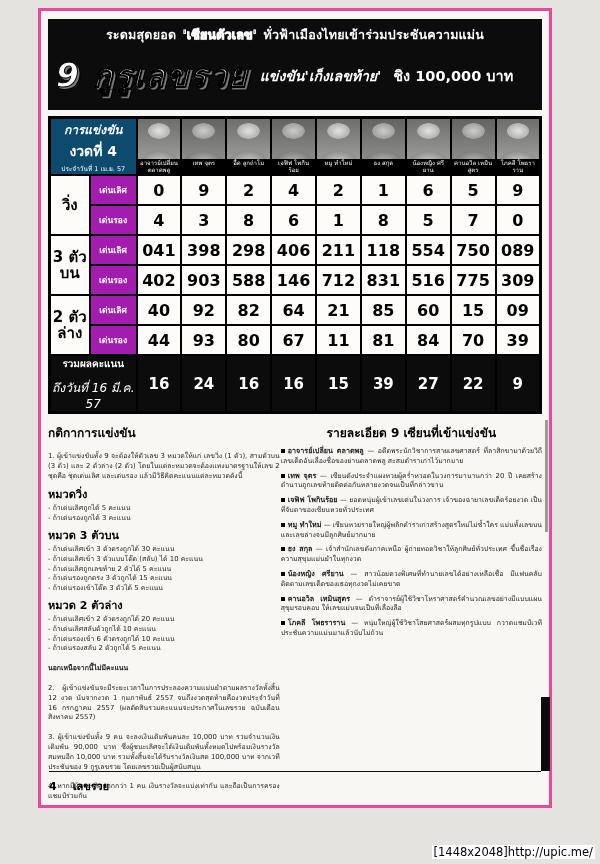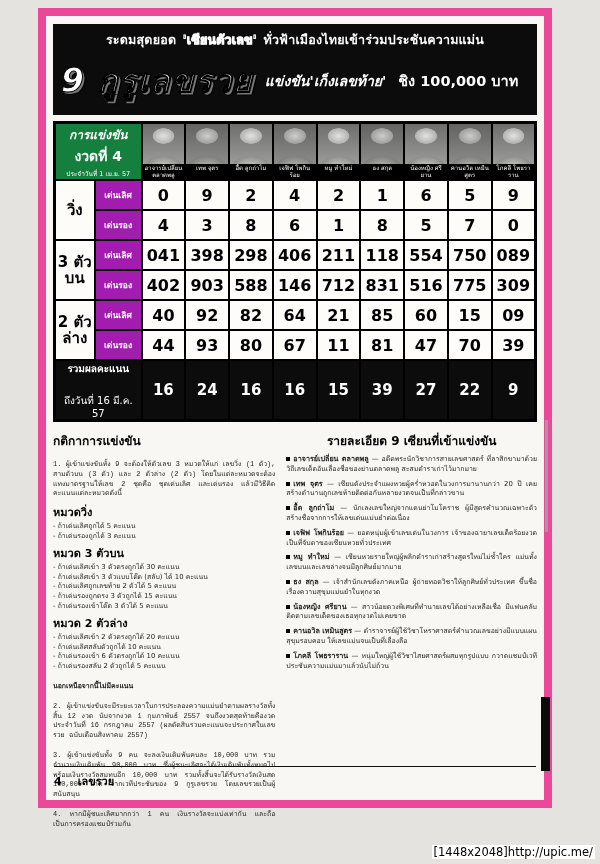--- a/index.html
+++ b/index.html
@@ -3,21 +3,21 @@
 <meta charset="utf-8">
 <style>
   html,body{margin:0;padding:0;}
   body{
     width:600px;height:864px;position:relative;overflow:hidden;
     background:#e4e3e0;
     font-family:"DejaVu Sans", sans-serif;
   }
   .page{
     position:absolute;left:38px;top:8px;width:514px;height:800px;
-    background:#f8f7f3;border:8px solid #ec4899;box-sizing:border-box;
+    background:#f8f7f3;border:3px solid #ec4899;box-sizing:border-box;
     padding:8px 7px;
   }
   
   .banner{background:#0c0c0c;color:#fff;}
   .banner-top{
     font-size:12.5px;font-weight:700;text-align:center;
     padding:6px 2px 2px;letter-spacing:.2px;white-space:nowrap;
   }
   .banner-top .hl{
     color:#0c0c0c;-webkit-text-stroke:1px #fff;
@@ -35,21 +35,21 @@
   }
   .banner-sub{font-size:14px;font-weight:800;font-style:italic;white-space:nowrap;}
   .banner-prize{font-size:14.5px;font-weight:700;white-space:nowrap;}
   
   table.comp{
     border-collapse:collapse;width:100%;margin-top:6px;
     table-layout:fixed;border:3px solid #000;background:#fdfcf8;
   }
   table.comp td{border:2px solid #000;text-align:center;vertical-align:middle;padding:0;}
   .c-group{width:40px;} .c-sub{width:47px;}
-  td.corner{background:#15803d;color:#fff;}
+  td.corner{background:#0c4a6e;color:#fff;}
   .corner-t{font-size:12px;font-weight:800;font-style:italic;}
   .corner-r{font-size:14px;font-weight:800;margin-top:1px;}
   .corner-d{font-size:6.5px;margin-top:2px;}
   td.pcell{background:#0c0c0c;}
   .photo{
     height:40px;width:100%;
     background:
       radial-gradient(ellipse 46% 34% at 50% 30%, #e3e3e1 0%, #b3b3b1 55%, rgba(0,0,0,0) 59%),
       radial-gradient(ellipse 72% 46% at 50% 108%, #cdcdcb 0%, #8e8e8c 60%, rgba(0,0,0,0) 64%),
       linear-gradient(#6e6e6c,#9b9b99);
@@ -60,30 +60,30 @@
     height:14px;overflow:hidden;padding:1px 1px 0;
   }
   td.group{
     font-size:15px;font-weight:800;white-space:pre-line;line-height:1.08;
     background:#fdfcf8;
   }
   td.sub{background:#a21caf;color:#fff;font-size:8.5px;font-weight:700;}
   td.val{font-size:16px;font-weight:800;height:28px;background:#fdfcf8;}
   td.tlabel{background:#0c0c0c;color:#fff;}
   .t1{font-size:10px;font-weight:800;}
-  .t2{font-size:10px;margin-top:17px;}
+  .t2{font-size:12px;margin-top:7px;font-style:italic;}
   td.tval{background:#0c0c0c;color:#fff;font-size:15px;font-weight:800;height:31px;}
   
-  .cols{display:flex;gap:11px;margin-top:7px;}
+  .cols{display:flex;gap:1px;margin-top:7px;}
   .col{min-width:0;}
   .col-left{width:47%;}
   .col-right{width:53%;}
   .col h3{margin:2px 0 4px;font-size:12px;font-weight:800;}
   .col-right h3{text-align:center;}
-  .col p{margin:10px 0 4px;font-size:6.9px;line-height:1.42;text-align:justify;color:#1c1c1c;font-family:Liberation Mono, monospace;}
+  .col p{margin:10px 0 4px;font-size:6.9px;line-height:1.42;text-align:justify;color:#1c1c1c;}
   .rh{font-size:11px;font-weight:800;margin:2px 0 1px;}
   .rb{font-size:6.9px;line-height:1.42;color:#1c1c1c;}
   .noscore{font-weight:800;}
   .profile{font-size:6.9px;line-height:1.42;margin-bottom:4px;text-align:justify;color:#1c1c1c;}
   .profile b{font-size:7.2px;}
   .sq{
     display:inline-block;width:4px;height:4px;background:#000;
     margin-right:3px;vertical-align:middle;
   }
   
@@ -248,21 +248,21 @@
       <td class="val">09</td>
     </tr>
     <tr>
       <td class="sub">เด่นรอง</td>
       <td class="val">44</td>
       <td class="val">93</td>
       <td class="val">80</td>
       <td class="val">67</td>
       <td class="val">11</td>
       <td class="val">81</td>
-      <td class="val">47</td>
+      <td class="val">84</td>
       <td class="val">70</td>
       <td class="val">39</td>
     </tr>
 
     <tr>
       <td class="tlabel" colspan="2">
         <div class="t1">รวมผลคะแนน</div>
         <div class="t2">ถึงวันที่ 16 มี.ค. 57</div>
       </td>
       <td class="tval">16</td>
@@ -305,21 +305,20 @@
       <p>2. ผู้เข้าแข่งขันจะมีระยะเวลาในการประลองความแม่นยำตามผลรางวัลทั้งสิ้น 12 งวด นับจากงวด 1 กุมภาพันธ์ 2557 จนถึงงวดสุดท้ายคืองวดประจำวันที่ 16 กรกฎาคม 2557 (ผลตัดสินรวมคะแนนจะประกาศในเลขรวย ฉบับเดือนสิงหาคม 2557)</p>
       <p>3. ผู้เข้าแข่งขันทั้ง 9 คน จะลงเงินเดิมพันคนละ 10,000 บาท รวมจำนวนเงินเดิมพัน 90,000 บาท ซึ่งผู้ชนะเลิศจะได้เงินเดิมพันทั้งหมดไปพร้อมเงินรางวัลสมทบอีก 10,000 บาท รวมทั้งสิ้นจะได้รับรางวัลเงินสด 100,000 บาท จากเวทีประชันของ 9 กูรูเลขรวย โดยเลขรวยเป็นผู้สนับสนุน</p>
       <p>4. หากมีผู้ชนะเลิศมากกว่า 1 คน เงินรางวัลจะแบ่งเท่ากัน และถือเป็นการครองแชมป์ร่วมกัน</p>
     </section>
 
     <section class="col col-right">
       <h3>รายละเอียด 9 เซียนที่เข้าแข่งขัน</h3>
 
       <div class="profile"><span class="sq"></span><b>อาจารย์เปลี่ยน ตลาดพลู</b> <span>— อดีตพระนักวิชาการสายเลขศาสตร์ ที่ลาสิกขามาด้วยวิถีเลขเด็ดอันเลื่องชื่อของย่านตลาดพลู สะสมตำราเก่าไว้มากมาย</span></div>
       <div class="profile"><span class="sq"></span><b>เทพ จุตร</b> <span>— เซียนดังประจำแผงหวยผู้คร่ำหวอดในวงการมานานกว่า 20 ปี เคยสร้างตำนานถูกเลขท้ายติดต่อกันหลายงวดจนเป็นที่กล่าวขาน</span></div>
-      <div class="profile"><span class="sq"></span><b>อื้ด ลูกถ่าโม</b> <span>— นักเลงเลขใหญ่จากแดนย่าโมโคราช ผู้มีสูตรคำนวณเฉพาะตัว สร้างชื่อจากการให้เลขเด่นแม่นยำต่อเนื่อง</span></div>
       <div class="profile"><span class="sq"></span><b>เจฟิฟ โพกินร้อย</b> <span>— ยอดหนุ่มผู้เข้าเลขเด่นในวงการ เจ้าของฉายาเลขเด็ดร้อยงวด เป็นที่จับตาของเซียนหวยทั่วประเทศ</span></div>
       <div class="profile"><span class="sq"></span><b>หมู ทำใหม่</b> <span>— เซียนหวยรายใหญ่ผู้พลิกตำราเก่าสร้างสูตรใหม่ไม่ซ้ำใคร แม่นทั้งเลขบนและเลขล่างจนมีลูกศิษย์มากมาย</span></div>
       <div class="profile"><span class="sq"></span><b>ธง สกุล</b> <span>— เจ้าสำนักเลขดังภาคเหนือ ผู้ถ่ายทอดวิชาให้ลูกศิษย์ทั่วประเทศ ขึ้นชื่อเรื่องความสุขุมแม่นยำในทุกงวด</span></div>
       <div class="profile"><span class="sq"></span><b>น้องหญิง ศรียาน</b> <span>— สาวน้อยดวงพิเศษที่ทำนายเลขได้อย่างเหลือเชื่อ มีแฟนคลับติดตามเลขเด็ดของเธอทุกงวดไม่เคยขาด</span></div>
       <div class="profile"><span class="sq"></span><b>คานอวิล เหมินสูตร</b> <span>— ตำราจารย์ผู้ใช้วิชาโหราศาสตร์คำนวณเลขอย่างมีแบบแผน สุขุมรอบคอบ ให้เลขแม่นจนเป็นที่เลื่องลือ</span></div>
       <div class="profile"><span class="sq"></span><b>โภคลี โพธราราน</b> <span>— หนุ่มใหญ่ผู้ใช้วิชาไสยศาสตร์ผสมทุกรูปแบบ กวาดแชมป์เวทีประชันความแม่นมาแล้วนับไม่ถ้วน</span></div>
     </section>
 
   </div>
 

